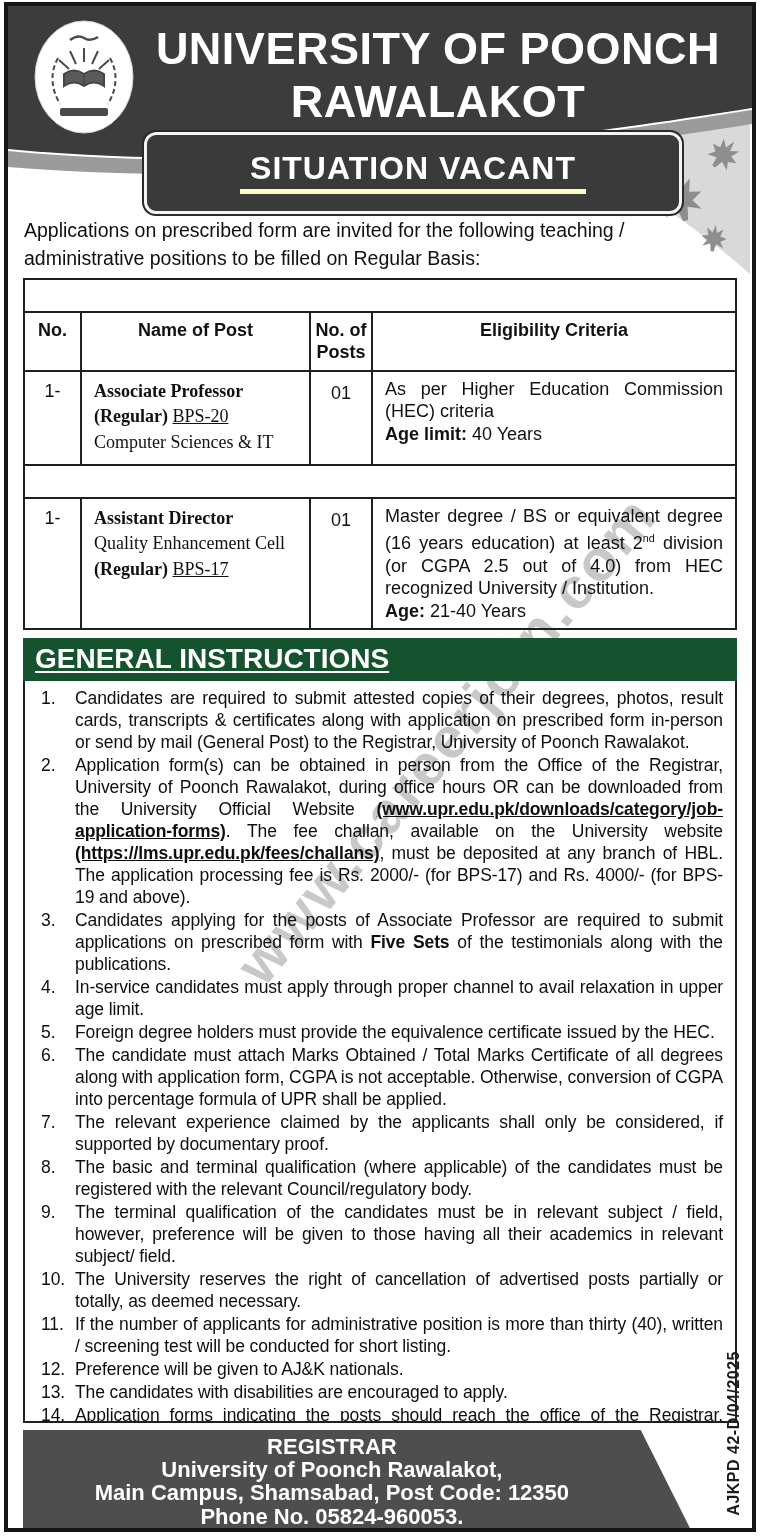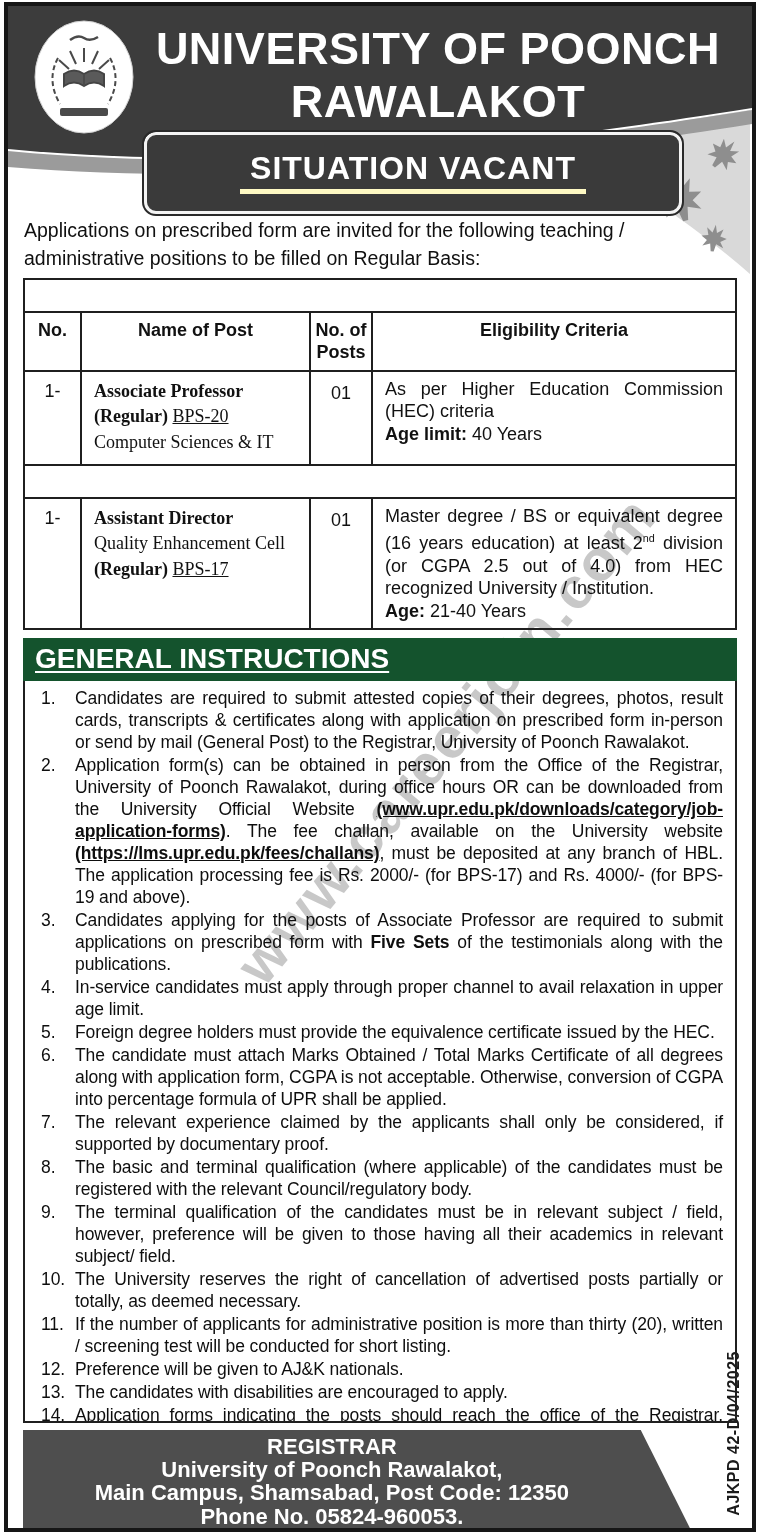--- a/index.html
+++ b/index.html
@@ -202,21 +202,21 @@
       <div class="gi-item">
         <span class="num">9.</span>
         <div class="txt"><span>The terminal qualification of the candidates must be in relevant subject / field, however, preference will be given to those having all their academics in relevant subject/ field.</span></div>
       </div>
       <div class="gi-item">
         <span class="num">10.</span>
         <div class="txt"><span>The University reserves the right of cancellation of advertised posts partially or totally, as deemed necessary.</span></div>
       </div>
       <div class="gi-item">
         <span class="num">11.</span>
-        <div class="txt"><span>If the number of applicants for administrative position is more than thirty (20), written / screening test will be conducted for short listing.</span></div>
+        <div class="txt"><span>If the number of applicants for administrative position is more than thirty (40), written / screening test will be conducted for short listing.</span></div>
       </div>
       <div class="gi-item">
         <span class="num">12.</span>
         <div class="txt"><span>Preference will be given to AJ&amp;K nationals.</span></div>
       </div>
       <div class="gi-item">
         <span class="num">13.</span>
         <div class="txt"><span>The candidates with disabilities are encouraged to apply.</span></div>
       </div>
       <div class="gi-item">

